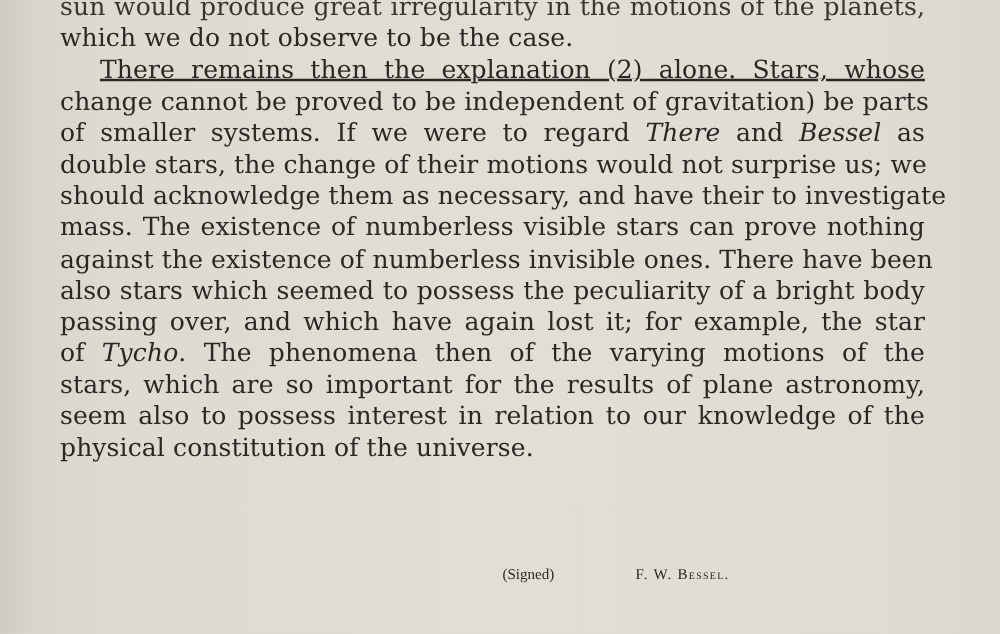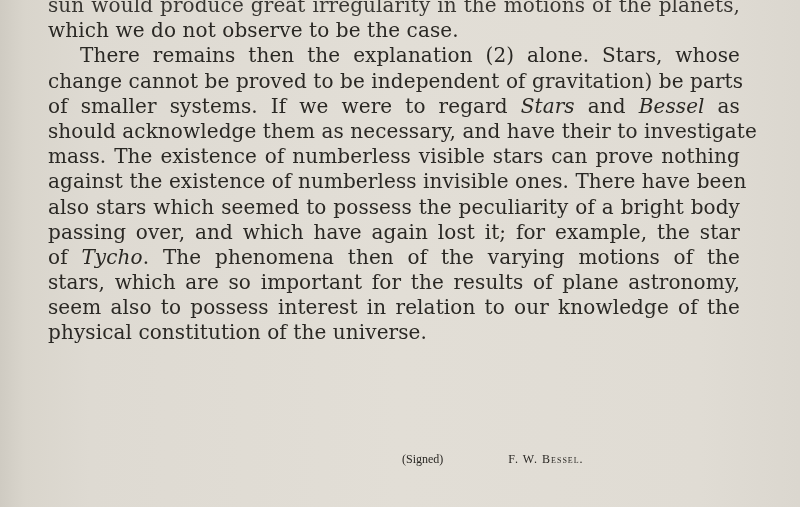--- a/index.html
+++ b/index.html
@@ -37,20 +37,21 @@
       white-space: nowrap;
       text-align: justify;
       text-align-last: justify;
       height: 25.2px;
     }
     .line.last {
       text-align-last: left;
     }
     .line.indent {
       padding-left: 32px;
+      text-decoration: underline;
     }
     .line.clipped {
       opacity: 0.92;
     }
     em {
       font-style: italic;
     }
     .signature {
       position: absolute;
       top: 452px;
@@ -72,21 +73,22 @@
   </style>
 </head>
 <body>
 
 <div class="page">
   <div class="text-block">
     <span class="line clipped">sun would produce great irregularity in the motions of the planets,</span>
     <span class="line last">which we do not observe to be the case.</span>
     <span class="line indent">There remains then the explanation (2) alone.  Stars, whose</span>
     <span class="line">change cannot be proved to be independent of gravitation) be parts</span>
-    <span class="line"><span>of smaller systems.  If we were to regard </span><em>Stars</em><span> and </span><em>Bessel</em><span> as</span></span>
+    <span class="line"><span>of smaller systems.  If we were to regard </span><em>There</em><span> and </span><em>Bessel</em><span> as</span></span>
+    <span class="line">double stars, the change of their motions would not surprise us; we</span>
     <span class="line">should acknowledge them as necessary, and have their to investigate</span>
     <span class="line">mass.  The existence of numberless visible stars can prove nothing</span>
     <span class="line">against the existence of numberless invisible ones.   There have been</span>
     <span class="line">also stars which seemed to possess the peculiarity of a bright body</span>
     <span class="line">passing over, and which have again lost it; for example, the star</span>
     <span class="line"><span>of </span><em>Tycho</em><span>.  The phenomena then of the varying motions of the</span></span>
     <span class="line">stars, which are so important for the results of plane astronomy,</span>
     <span class="line">seem also to possess interest in relation to our knowledge of the</span>
     <span class="line last">physical constitution of the universe.</span>
   </div>

